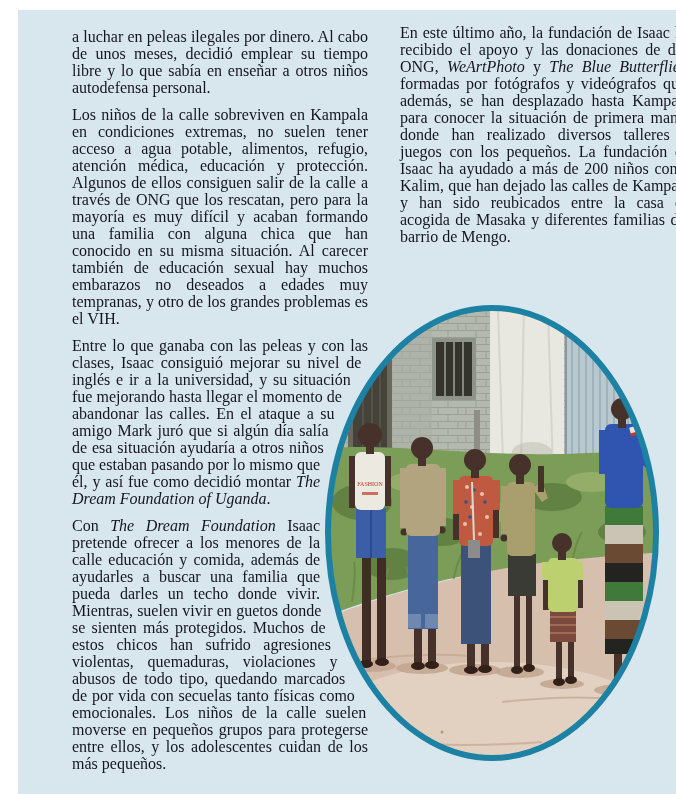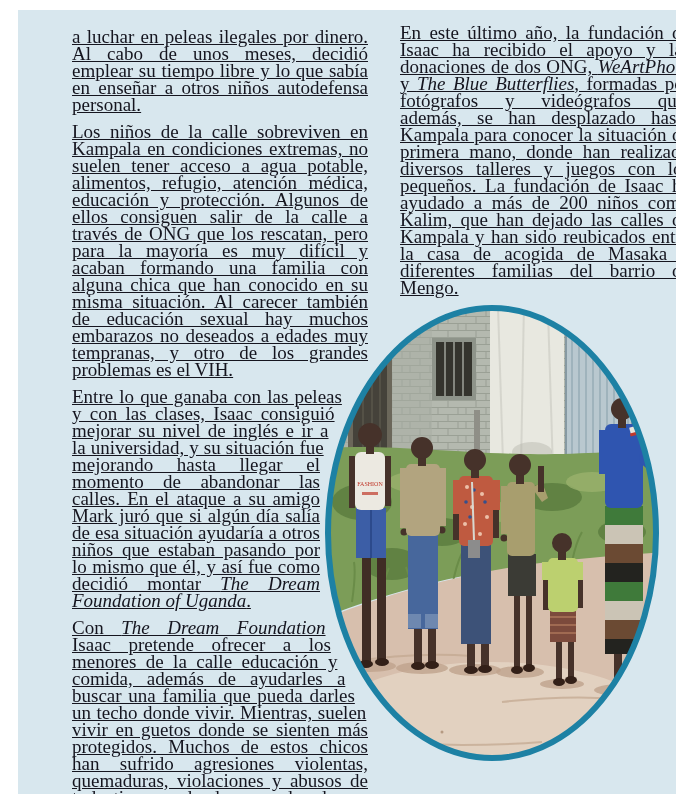--- a/index.html
+++ b/index.html
@@ -2,21 +2,21 @@
 <html lang="es"><head>
 <meta charset="utf-8">
 <style>
   html,body{margin:0;padding:0;}
   body{
     width:676px;height:794px;position:relative;background:#ffffff;
     font-family:"Liberation Serif","DejaVu Serif",serif;
     color:#15151f;overflow:hidden;
   }
   .panel{position:absolute;left:18px;top:10px;width:658px;height:784px;background:#d8e7ee;}
-  .col{position:absolute;font-size:19px;line-height:17px;text-align:justify;hyphens:auto;text-decoration:underline;-webkit-hyphens:auto;}
+  .col{position:absolute;font-size:16px;line-height:17px;text-align:justify;hyphens:auto;-webkit-hyphens:auto;}
   .col p{margin:0 0 10px 0;}
   .col-left{left:72px;top:28px;width:296px;height:750px;}
   .col-right{left:400px;top:24px;width:290px;height:270px;}
   .wrap-shape{
     float:right;width:48px;height:738px;
     shape-outside:ellipse(178px 240px at 172px 506px);
   }
   figure.photo{position:absolute;left:322px;top:302px;width:340px;height:462px;margin:0;}
   figure.photo svg{display:block;width:340px;height:462px;}
 </style>

